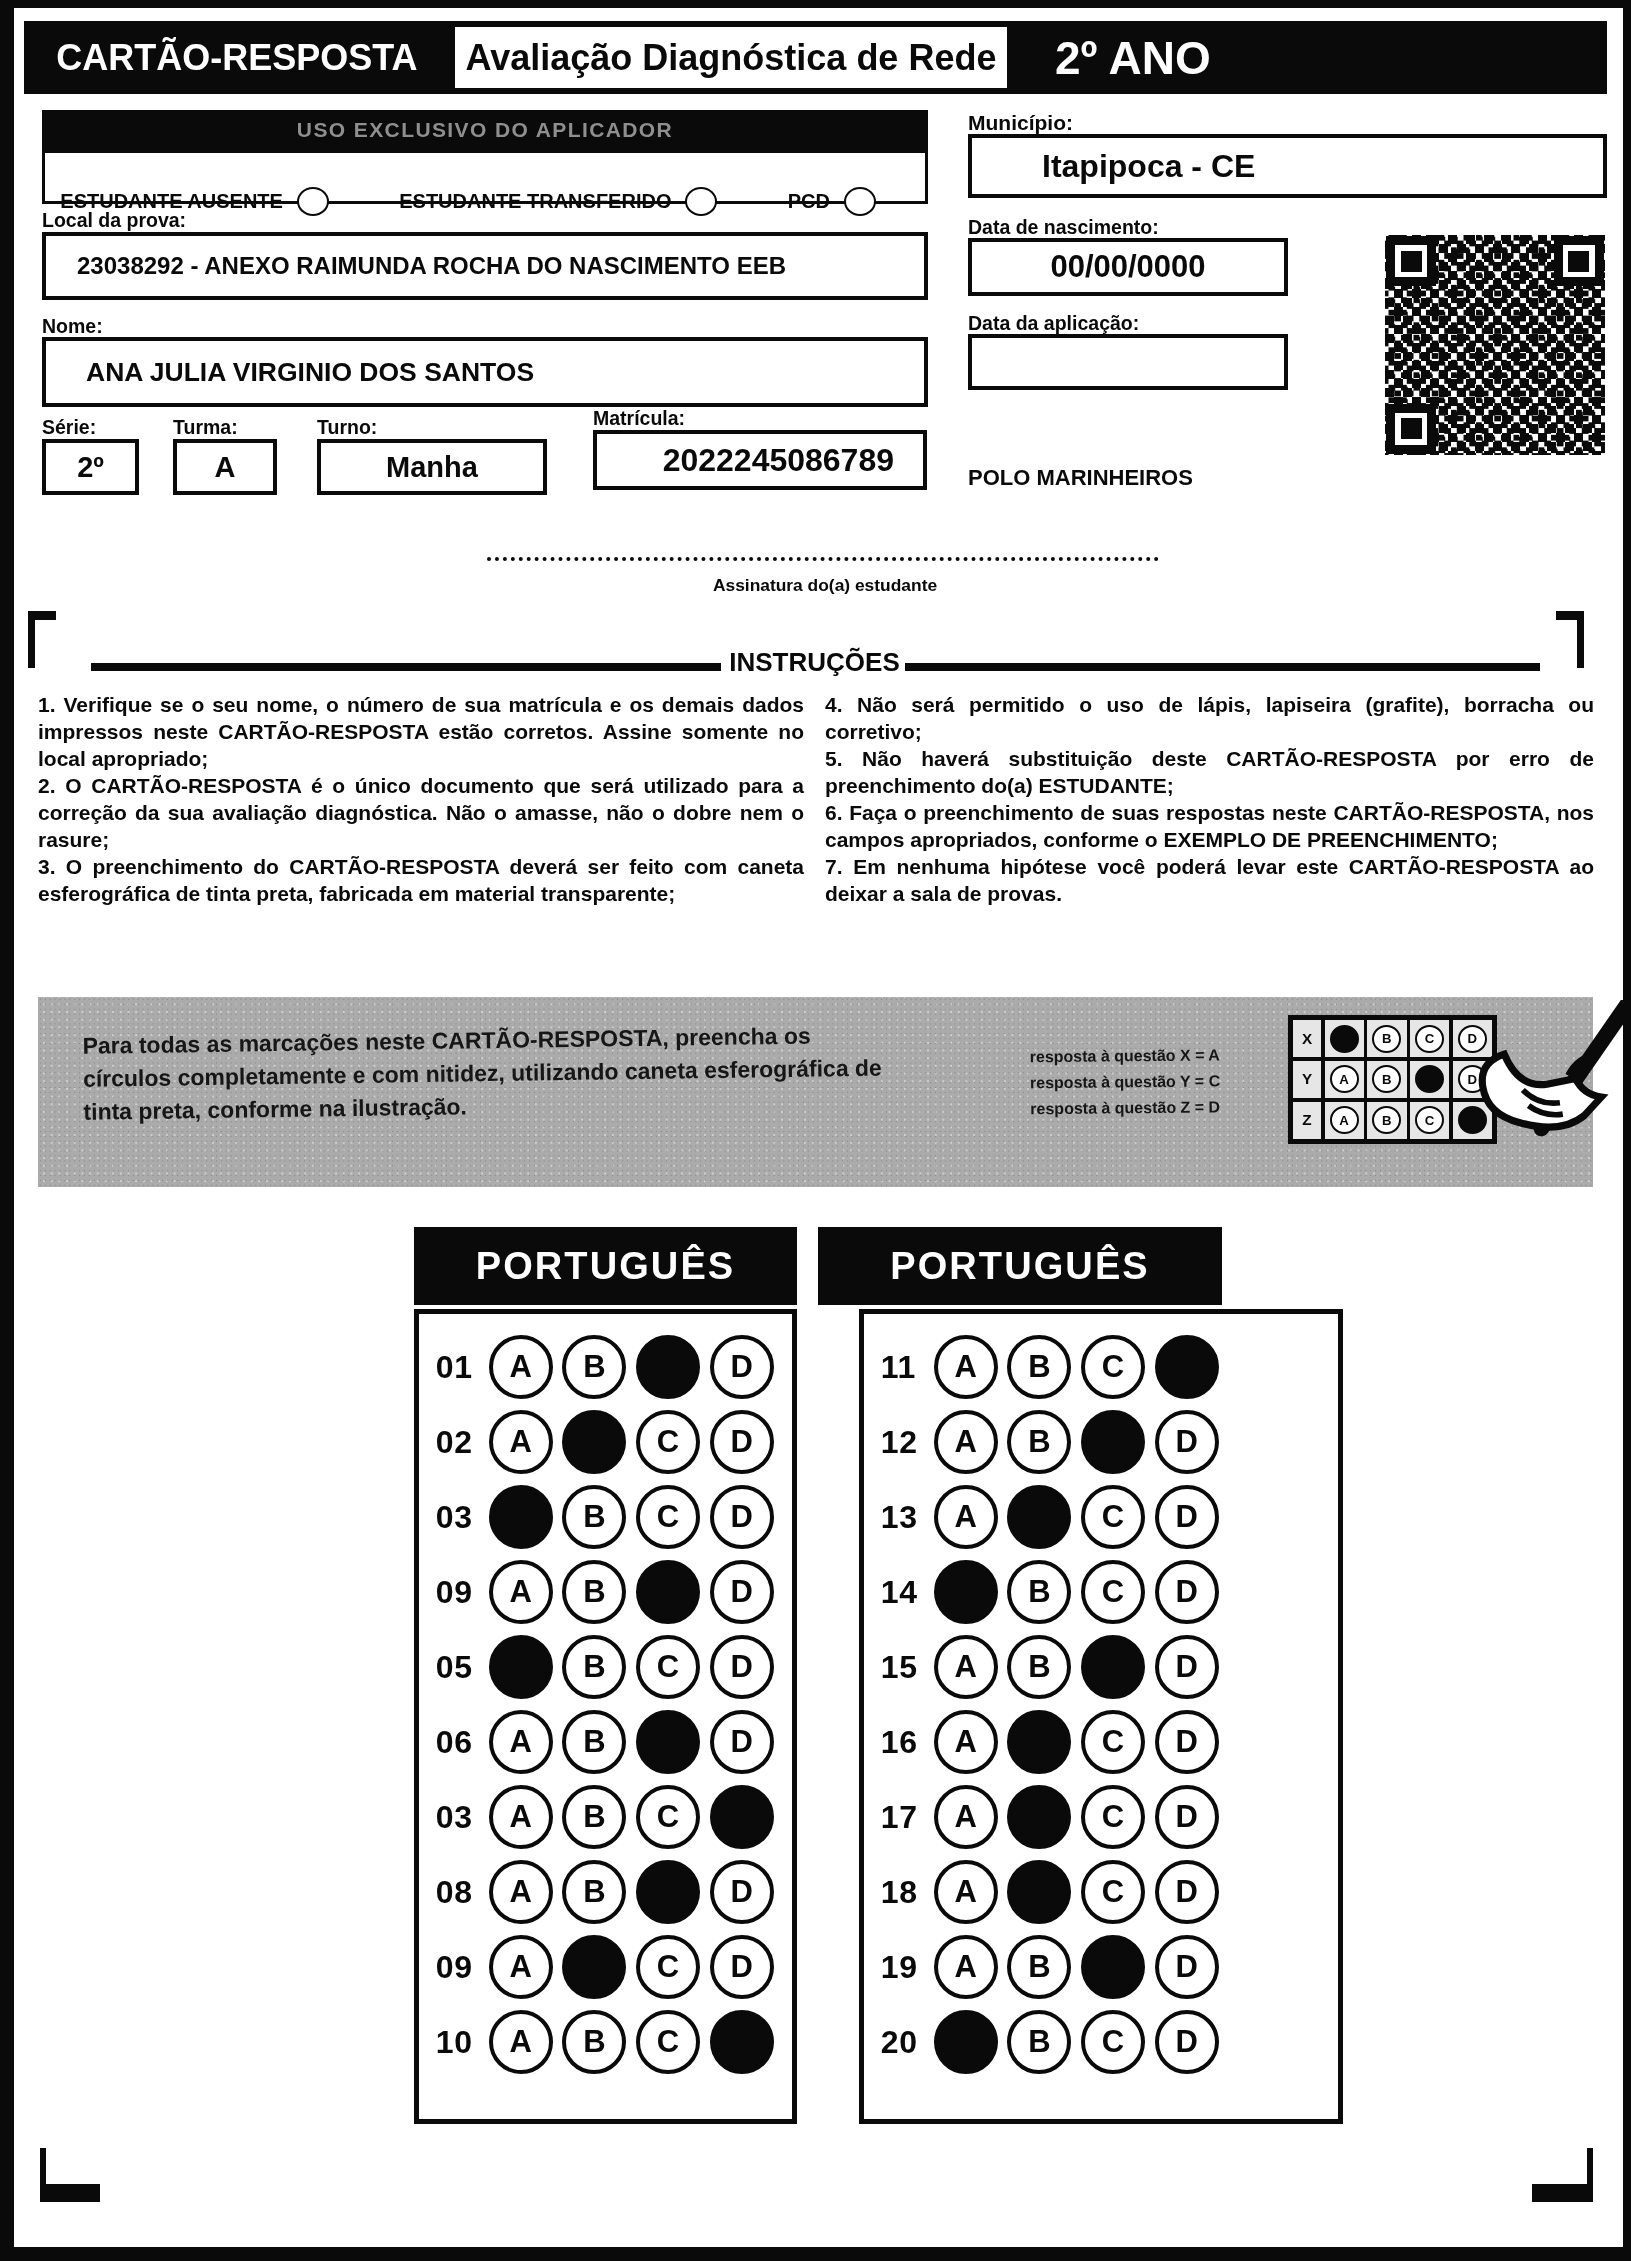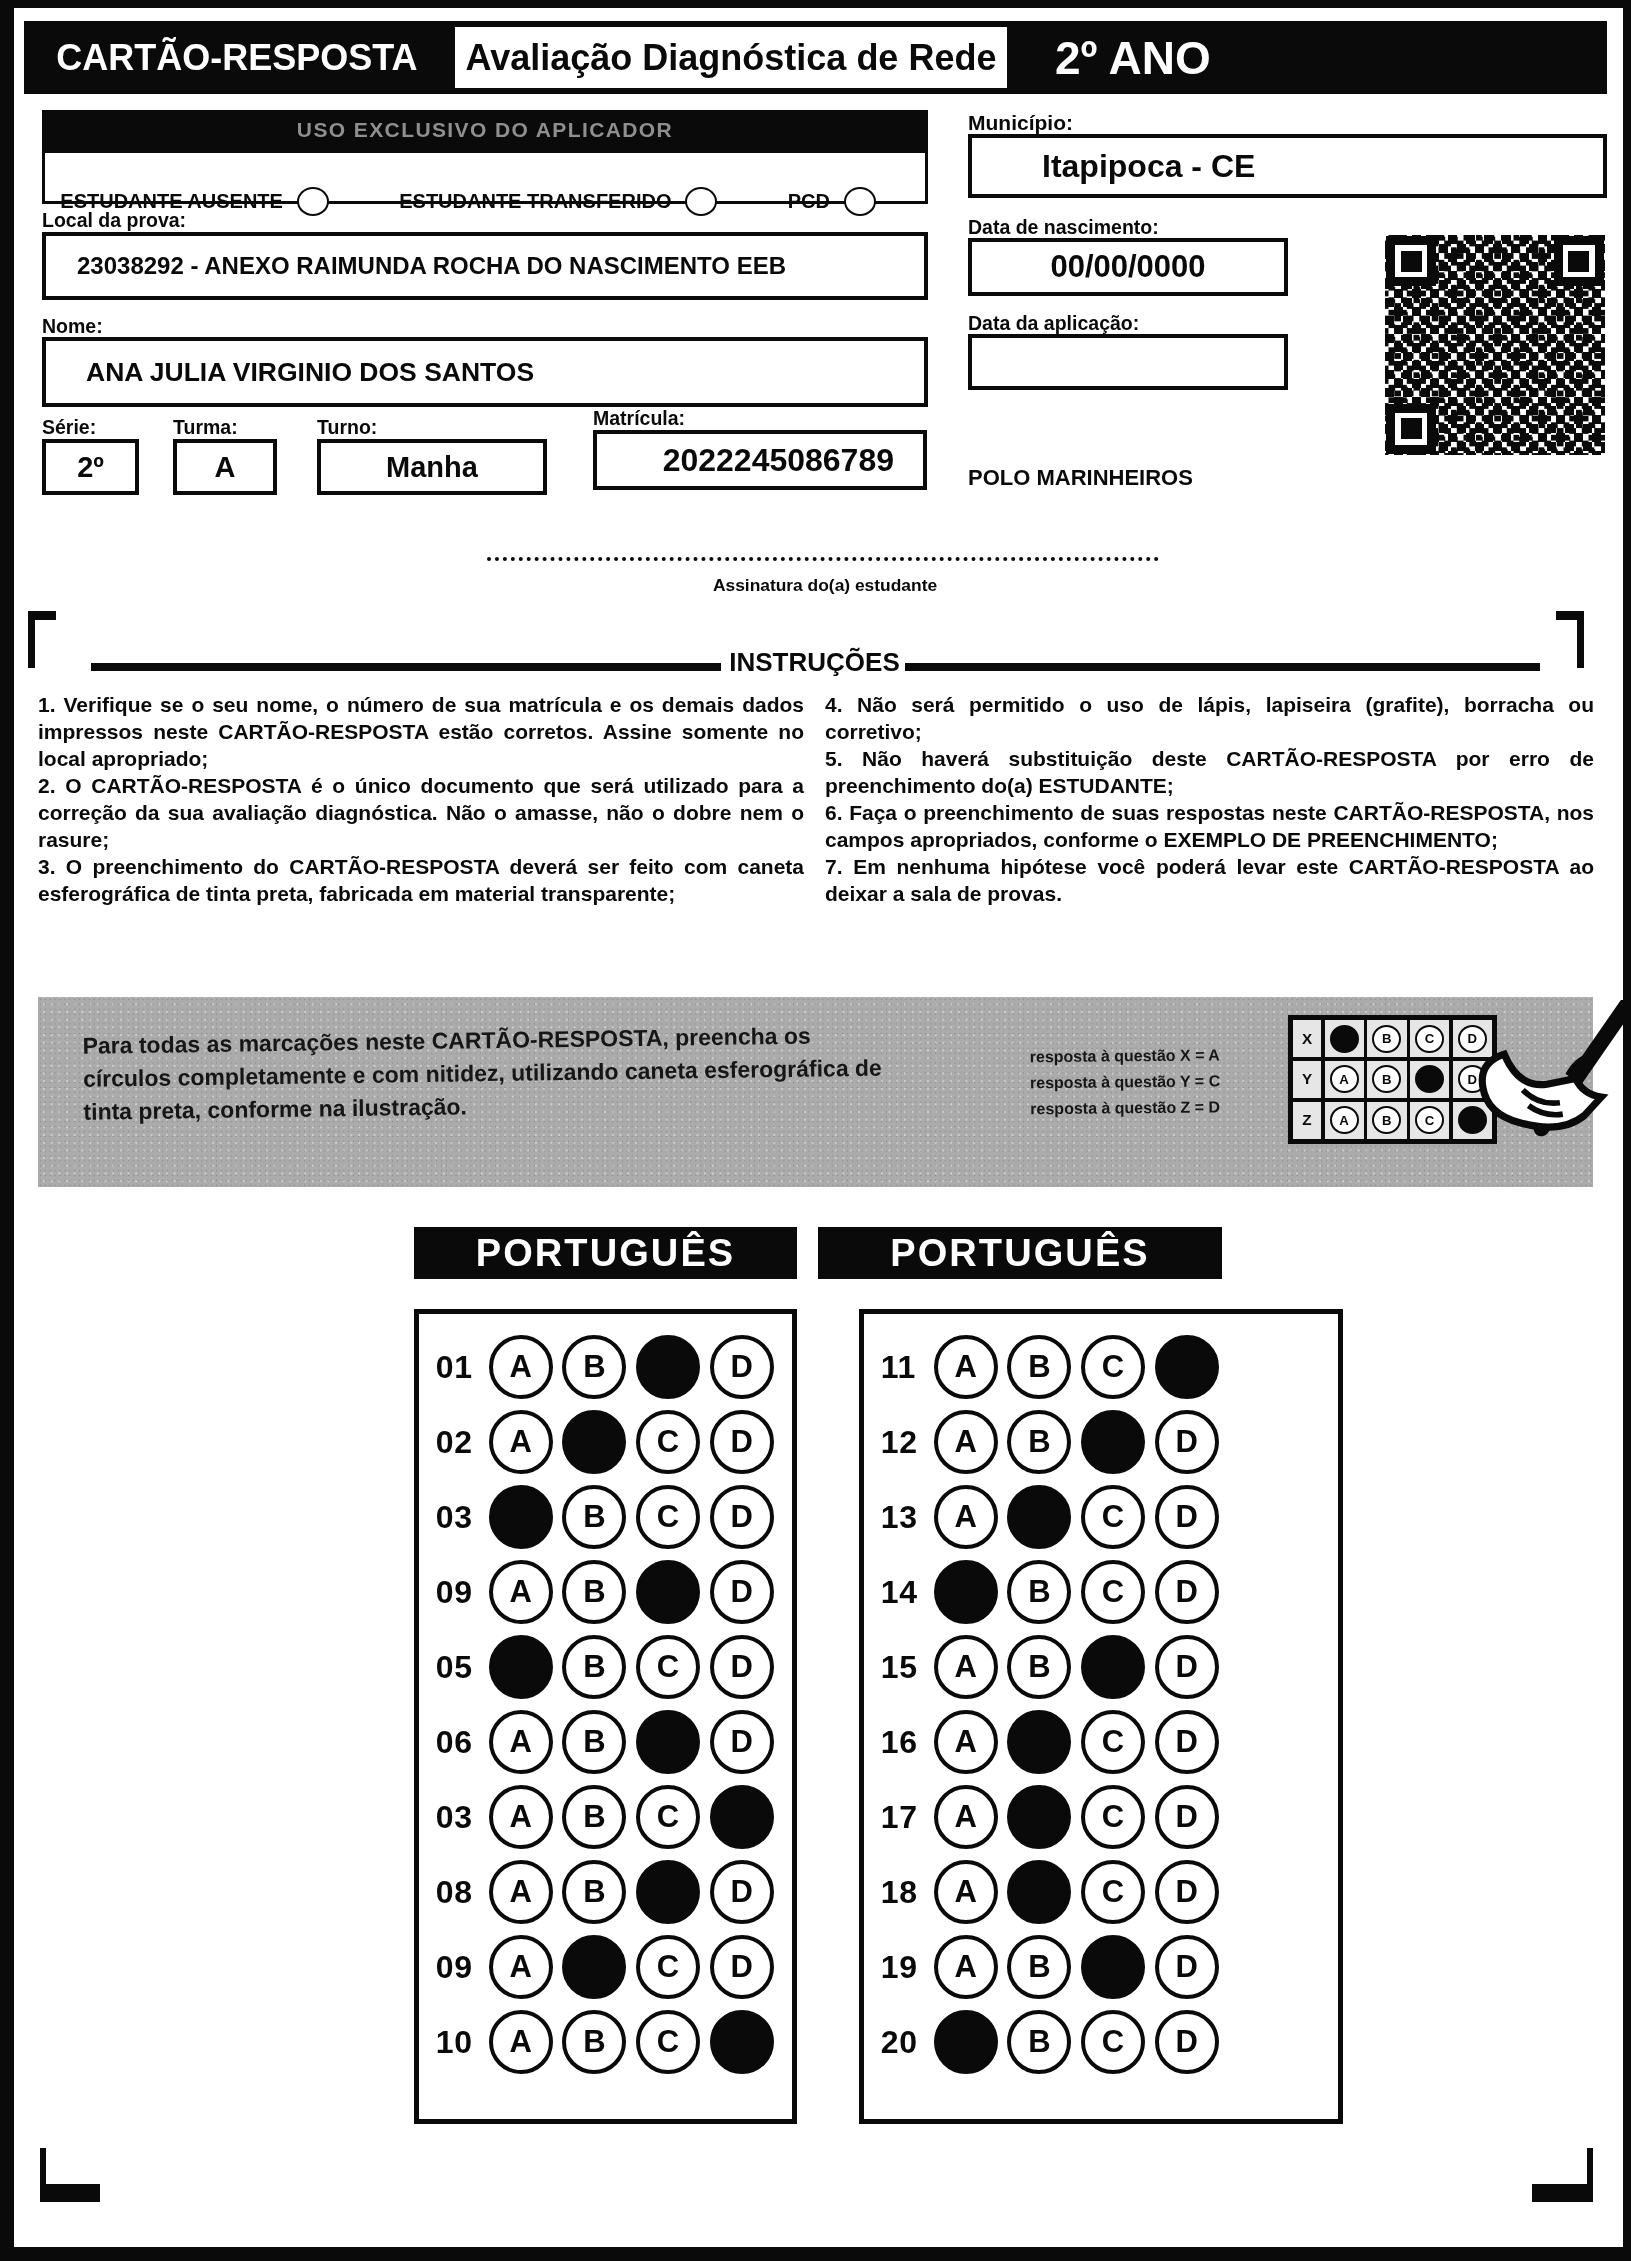--- a/index.html
+++ b/index.html
@@ -57,21 +57,21 @@
   .ex-grid{position:absolute;left:1250px;top:18px;width:209px;height:129px;border:5.6px solid #0a0a0a;background:#0a0a0a;
            display:grid;grid-template-columns:28px repeat(4,1fr);grid-auto-rows:1fr;gap:3.5px;box-sizing:border-box;}
   .ex-cell{background:#e6e6e6;display:flex;align-items:center;justify-content:center;}
   .ex-lab{font-weight:700;font-size:15.3px;}
   .ex-bubble{width:29px;height:28px;border:2.8px solid #0a0a0a;border-radius:50%;box-sizing:border-box;
              display:flex;align-items:center;justify-content:center;font-weight:700;font-size:13.2px;background:#fff;}
   .ex-bubble.filled{background:#0a0a0a;border-color:#0a0a0a;}
   .ex-bubble.filled span{visibility:hidden;}
   .hand{position:absolute;left:1413px;top:2.8px;width:195px;height:157px;}
 
-  .sec-hdr{position:absolute;top:1227px;height:52px;background:#0a0a0a;color:#fff;font-weight:700;font-size:38px;
+  .sec-hdr{position:absolute;top:1227px;height:78px;background:#0a0a0a;color:#fff;font-weight:700;font-size:38px;
            letter-spacing:2.1px;display:flex;align-items:center;justify-content:center;}
   .sec0h{left:414px;width:383px;}
   .sec1h{left:818px;width:404px;}
   .ans-box{position:absolute;top:1309px;height:815px;border:5.6px solid #0a0a0a;box-sizing:border-box;
            padding:21px 0 0 16.7px;background:#fff;}
   .sec0b{left:414px;width:383px;}
   .sec1b{left:859px;width:484px;}
   .ans-row{display:flex;align-items:center;height:64px;margin-bottom:11px;}
   .ans-num{width:53px;font-weight:700;font-size:32px;letter-spacing:0.7px;}
   .bubble{width:64px;height:64px;border:4.9px solid #0a0a0a;border-radius:50%;box-sizing:border-box;margin-right:9.7px;

